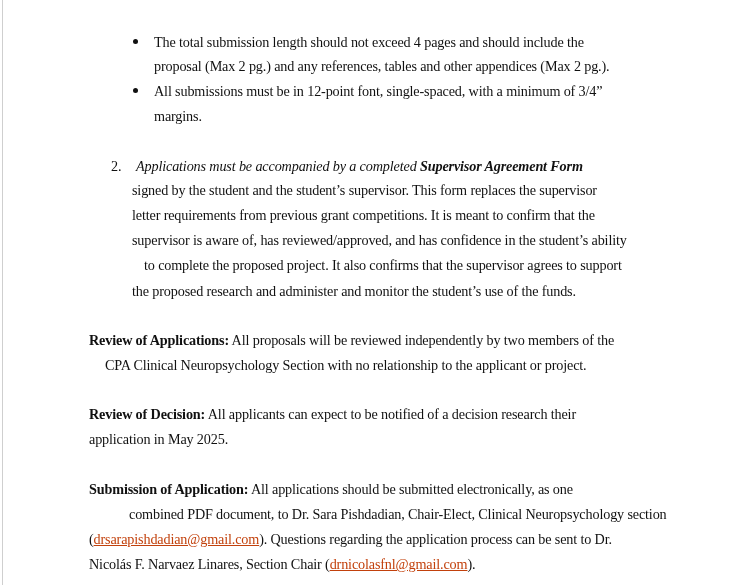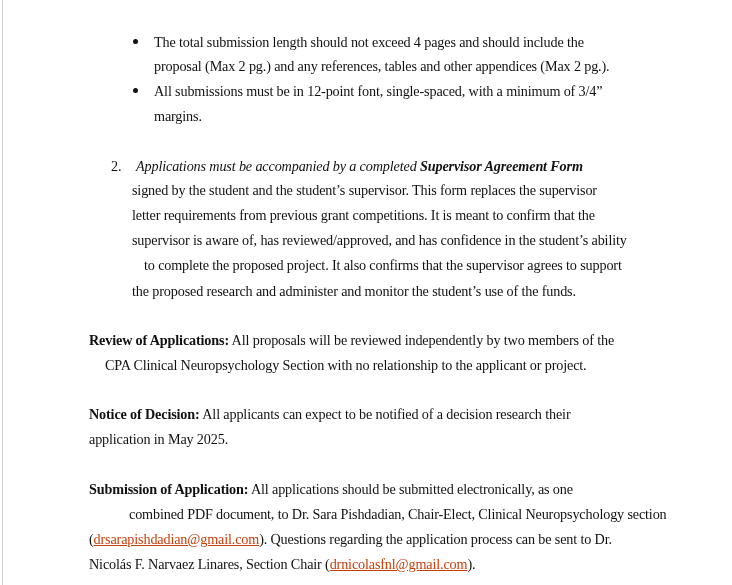--- a/index.html
+++ b/index.html
@@ -77,21 +77,21 @@
 
 <div>
   <div class="line" style="left:89px; top:331px;">
     <b>Review of Applications:</b><span> All proposals will be reviewed independently by two members of the</span>
   </div>
   <div class="line" style="left:89px; top:356px;margin-left:16px;">CPA Clinical Neuropsychology Section with no relationship to the applicant or project.</div>
 </div>
 
 <div>
   <div class="line" style="left:89px; top:405px;">
-    <b>Notice of Decision:</b><span> All applicants can expect to be notified of a decision research their</span>
+    <b>Review of Decision:</b><span> All applicants can expect to be notified of a decision research their</span>
   </div>
   <div class="line" style="left:89px; top:430px;">application in May 2025.</div>
 </div>
 
 <div>
   <div class="line" style="left:89px; top:480px;">
     <b>Submission of Application:</b><span> All applications should be submitted electronically, as one</span>
   </div>
   <div class="line" style="left:89px; top:505px;margin-left:40px;">combined PDF document, to Dr. Sara Pishdadian, Chair-Elect, Clinical Neuropsychology section</div>
   <div class="line" style="left:89px; top:530px;">

